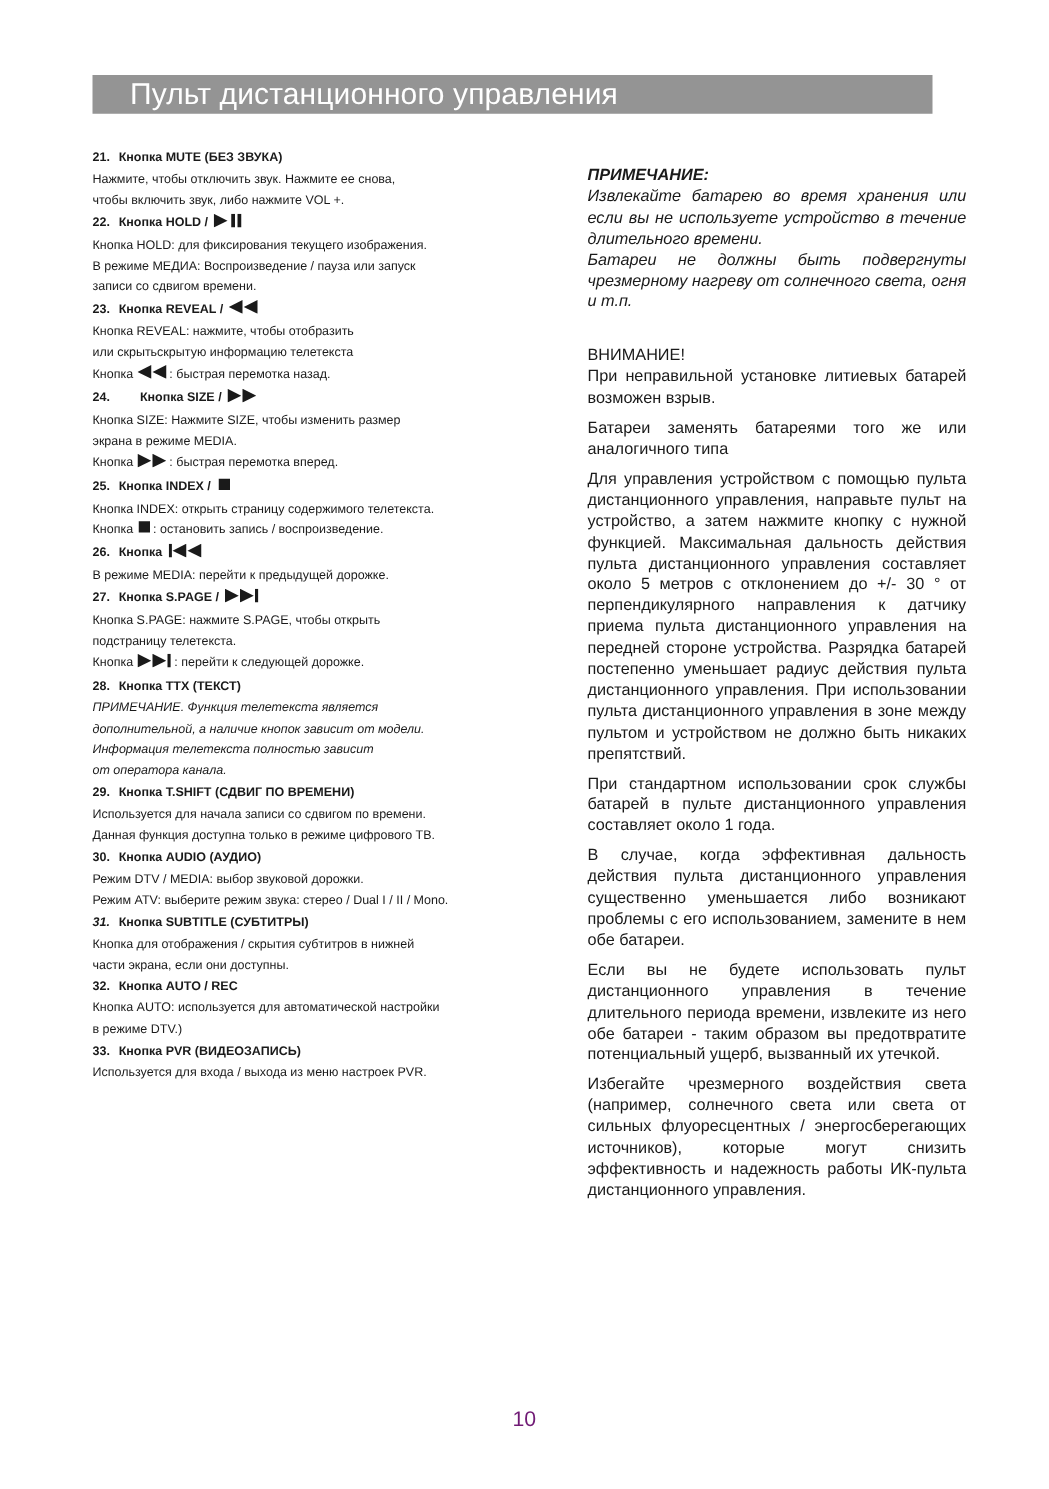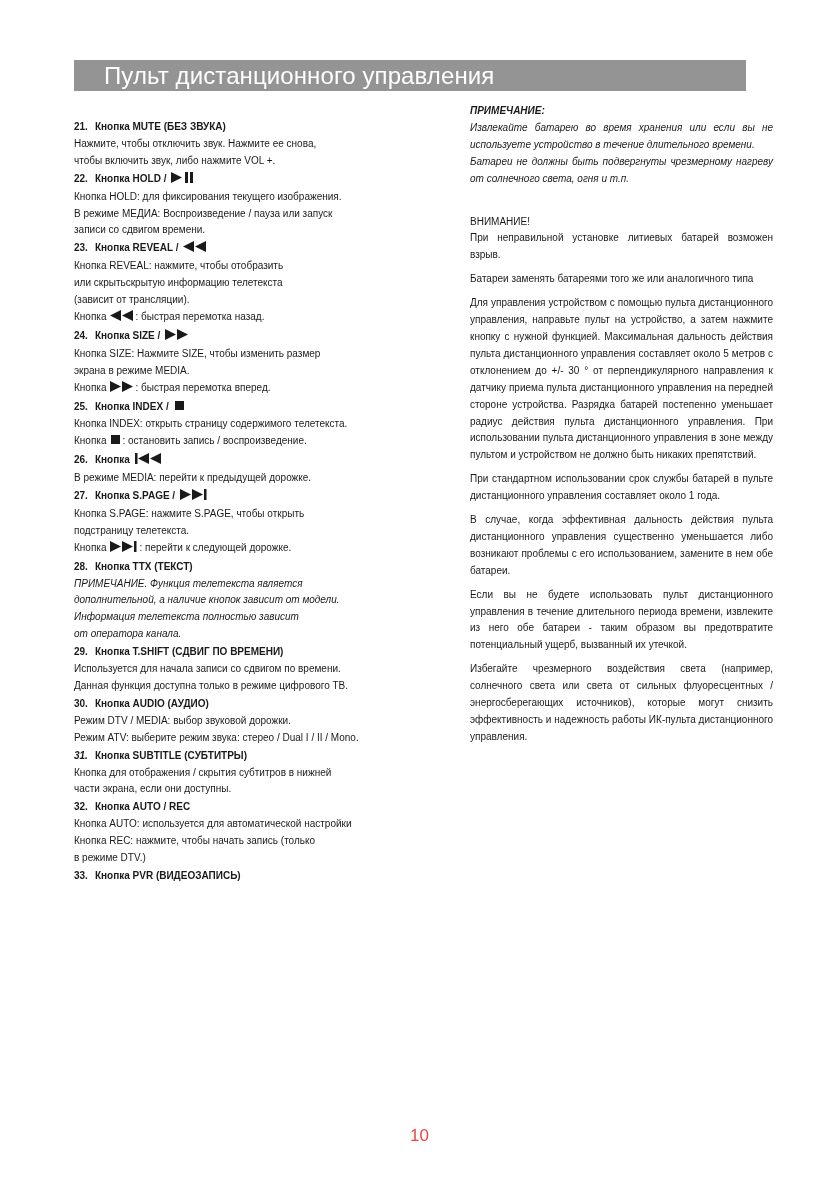--- a/index.html
+++ b/index.html
@@ -3,30 +3,30 @@
 <meta charset="utf-8">
 <style>
   html, body { margin:0; padding:0; background:#ffffff; }
   body { width:839px; height:1191px; position:relative; overflow:hidden;
          font-family:"Liberation Sans", "DejaVu Sans", sans-serif; color:#1a1a1a; }
   .title-bar { position:absolute; left:74px; top:60px; width:672px; height:31px;
                background:#949494; }
   .title-bar span { position:absolute; left:30px; top:0px; font-size:24px; line-height:31px;
                     color:#ffffff; letter-spacing:0.1px; }
   .col-left { position:absolute; left:74px; top:118px; width:392px; font-size:10px; line-height:16.9px; }
-  .col-right { position:absolute; left:470px; top:103px; width:303px; font-size:10px; line-height:16.9px; }
+  .col-right { position:absolute; left:470px; top:132px; width:303px; font-size:13px; line-height:16.9px; }
   .item-head { font-weight:bold; margin-top:1px; white-space:nowrap; }
   .item-line { white-space:nowrap; }
   .ital { font-style:italic; }
   .note-head { font-weight:bold; font-style:italic; }
   .note-text { font-style:italic; text-align:justify; }
   .warn-head { font-weight:normal; margin-top:26px; }
   .para { text-align:justify; margin-bottom:7px; }
   .sym { display:inline-block; vertical-align:-1px; }
-  .page-num { position:absolute; left:0; width:839px; top:1126px; text-align:center; font-size:17px; color:#ef4444; }
+  .page-num { position:absolute; left:0; width:839px; top:1126px; text-align:center; font-size:17px; color:#701a75; }
 </style>
 </head>
 <body>
 
 <div class="title-bar">
   <span>Пульт дистанционного управления</span>
 </div>
 
 <div class="col-left" id="col-left">
     <div class="item-head"><span style="margin-right: 7px;">21.</span><span>Кнопка MUTE (БЕЗ ЗВУКА)</span></div>
@@ -39,26 +39,25 @@
         </svg></span></div>
     <div class="item-line">Кнопка HOLD: для фиксирования текущего изображения.</div>
     <div class="item-line">В режиме МЕДИА: Воспроизведение / пауза или запуск</div>
     <div class="item-line">записи со сдвигом времени.</div>
     <div class="item-head"><span style="margin-right: 7px;">23.</span><span>Кнопка REVEAL /</span><span class="sym" style="margin-left: 5px;"><svg width="24" height="11" viewBox="0 0 24 11">
           <polygon points="11,0 0,5.5 11,11" fill="#1a1a1a"></polygon>
           <polygon points="23,0 12,5.5 23,11" fill="#1a1a1a"></polygon>
         </svg></span></div>
     <div class="item-line">Кнопка REVEAL: нажмите, чтобы отобразить</div>
     <div class="item-line">или скрытьскрытую информацию телетекста</div>
-    <div class="item-line">(зависит от трансляции).</div>
     <div class="item-line"><span>Кнопка</span><span class="sym" style="margin: 0px 1px 0px 4px;"><svg width="24" height="11" viewBox="0 0 24 11">
           <polygon points="11,0 0,5.5 11,11" fill="#1a1a1a"></polygon>
           <polygon points="23,0 12,5.5 23,11" fill="#1a1a1a"></polygon>
         </svg></span><span>: быстрая перемотка назад.</span></div>
-    <div class="item-head"><span style="margin-right: 7px;">24.</span><span>Кнопка SIZE /</span><span class="sym" style="margin-left: 5px;"><svg width="24" height="11" viewBox="0 0 24 11">
+    <div class="item-head"><span style="margin-right: 24px;">24.</span><span>Кнопка SIZE /</span><span class="sym" style="margin-left: 5px;"><svg width="24" height="11" viewBox="0 0 24 11">
           <polygon points="0,0 11,5.5 0,11" fill="#1a1a1a"></polygon>
           <polygon points="12,0 23,5.5 12,11" fill="#1a1a1a"></polygon>
         </svg></span></div>
     <div class="item-line">Кнопка SIZE: Нажмите SIZE, чтобы изменить размер</div>
     <div class="item-line">экрана в режиме MEDIA.</div>
     <div class="item-line"><span>Кнопка</span><span class="sym" style="margin: 0px 1px 0px 4px;"><svg width="24" height="11" viewBox="0 0 24 11">
           <polygon points="0,0 11,5.5 0,11" fill="#1a1a1a"></polygon>
           <polygon points="12,0 23,5.5 12,11" fill="#1a1a1a"></polygon>
         </svg></span><span>: быстрая перемотка вперед.</span></div>
     <div class="item-head"><span style="margin-right: 7px;">25.</span><span>Кнопка INDEX /</span><span class="sym" style="margin-left: 5px;"><svg width="11" height="11" viewBox="0 0 11 11">
@@ -95,23 +94,23 @@
     <div class="item-line">Используется для начала записи со сдвигом по времени.</div>
     <div class="item-line">Данная функция доступна только в режиме цифрового ТВ.</div>
     <div class="item-head"><span style="margin-right: 7px;">30.</span><span>Кнопка AUDIO (АУДИО)</span></div>
     <div class="item-line">Режим DTV / MEDIA: выбор звуковой дорожки.</div>
     <div class="item-line">Режим ATV: выберите режим звука: стерео / Dual I / II / Mono.</div>
     <div class="item-head"><span style="margin-right: 7px; font-style: italic;">31.</span><span>Кнопка SUBTITLE (СУБТИТРЫ)</span></div>
     <div class="item-line">Кнопка для отображения / скрытия субтитров в нижней</div>
     <div class="item-line">части экрана, если они доступны.</div>
     <div class="item-head"><span style="margin-right: 7px;">32.</span><span>Кнопка AUTO / REC</span></div>
     <div class="item-line">Кнопка AUTO: используется для автоматической настройки</div>
-    <div class="item-line">Кнопка REC: нажмите, чтобы начать запись (только</div>
     <div class="item-line">в режиме DTV.)</div>
     <div class="item-head"><span style="margin-right: 7px;">33.</span><span>Кнопка PVR (ВИДЕОЗАПИСЬ)</span></div>
+    <div class="item-line">Используется для входа / выхода из меню настроек PVR.</div>
   </div>
 
 <div class="col-right">
   <div class="note-head">ПРИМЕЧАНИЕ:</div>
   <div class="note-text">Извлекайте батарею во время хранения или если вы не используете устройство в течение длительного времени.</div>
   <div class="note-text">Батареи не должны быть подвергнуты чрезмерному нагреву от солнечного света, огня и т.п.</div>
   <div class="warn-head">ВНИМАНИЕ!</div>
   <div class="para">При неправильной установке литиевых батарей возможен взрыв.</div>
   <div class="para">Батареи заменять батареями того же или аналогичного типа</div>
   <div class="para">Для управления устройством с помощью пульта дистанционного управления, направьте пульт на устройство, а затем нажмите кнопку с нужной функцией. Максимальная дальность действия пульта дистанционного управления составляет около 5 метров с отклонением до +/- 30 ° от перпендикулярного направления к датчику приема пульта дистанционного управления на передней стороне устройства. Разрядка батарей постепенно уменьшает радиус действия пульта дистанционного управления. При использовании пульта дистанционного управления в зоне между пультом и устройством не должно быть никаких препятствий.</div>

